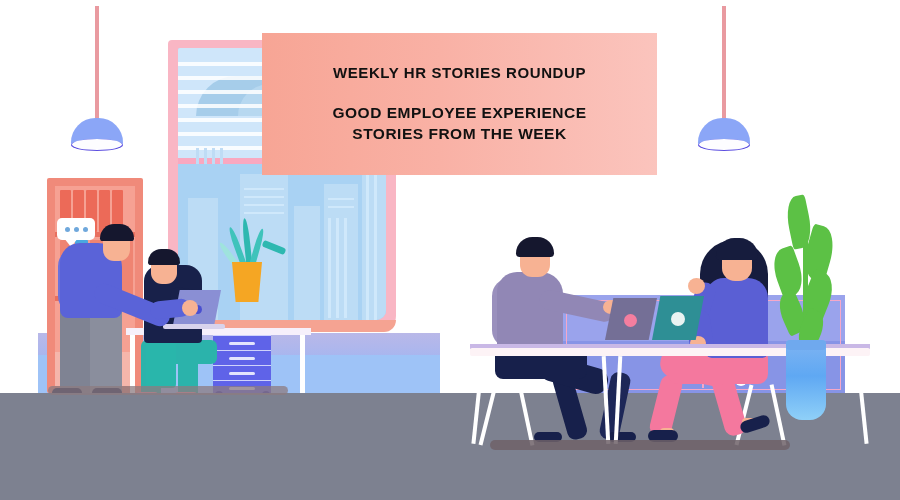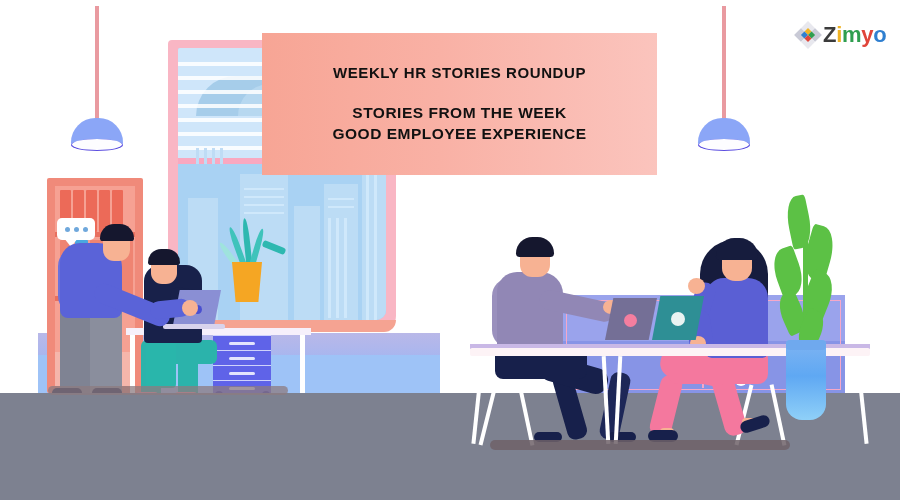--- a/index.html
+++ b/index.html
@@ -390,36 +390,19 @@
 
   <div class="abs lamp-cord" style="left:722px;top:6px;height:116px;"></div>
   <div class="abs lamp-shade" style="left:698px;top:118px;"></div>
   <div class="abs lamp-rim" style="left:698px;top:139px;"></div>
   <div class="abs lamp-glow" style="left:699px;top:139px;width:50px;height:11px;box-shadow:none;background:#fdfdff;"></div>
 
   <div class="abs" id="banner"></div>
   <div id="banner-text">
     <div id="banner-line1">WEEKLY HR STORIES ROUNDUP</div>
     <div id="banner-line3">
+      <div>GOOD EMPLOYEE EXPERIENCE</div>
       <div>STORIES FROM THE WEEK</div>
-      <div>GOOD EMPLOYEE EXPERIENCE</div>
     </div>
   </div>
 
-  <div class="abs" id="logo">
-    <div id="logo-mark">
-      <svg width="20" height="20" viewBox="0 0 20 20" style="display:block">
-        <rect x="0" y="0" width="10" height="10" fill="#e8e8ee"></rect>
-        <rect x="10" y="0" width="10" height="10" fill="#c9cad6"></rect>
-        <rect x="0" y="10" width="10" height="10" fill="#c9cad6"></rect>
-        <rect x="10" y="10" width="10" height="10" fill="#e8e8ee"></rect>
-        <rect x="5" y="5" width="5" height="5" fill="#f0b323"></rect>
-        <rect x="10" y="5" width="5" height="5" fill="#2f9e4f"></rect>
-        <rect x="5" y="10" width="5" height="5" fill="#2f7fd0"></rect>
-        <rect x="10" y="10" width="5" height="5" fill="#e0453a"></rect>
-      </svg>
-    </div>
-    <div id="logo-text">
-      <span class="lz">Z</span><span class="li">i</span><span class="lm">m</span><span class="ly">y</span><span class="lo">o</span>
-    </div>
-  </div>
 
 </div>
 
 </body></html>

